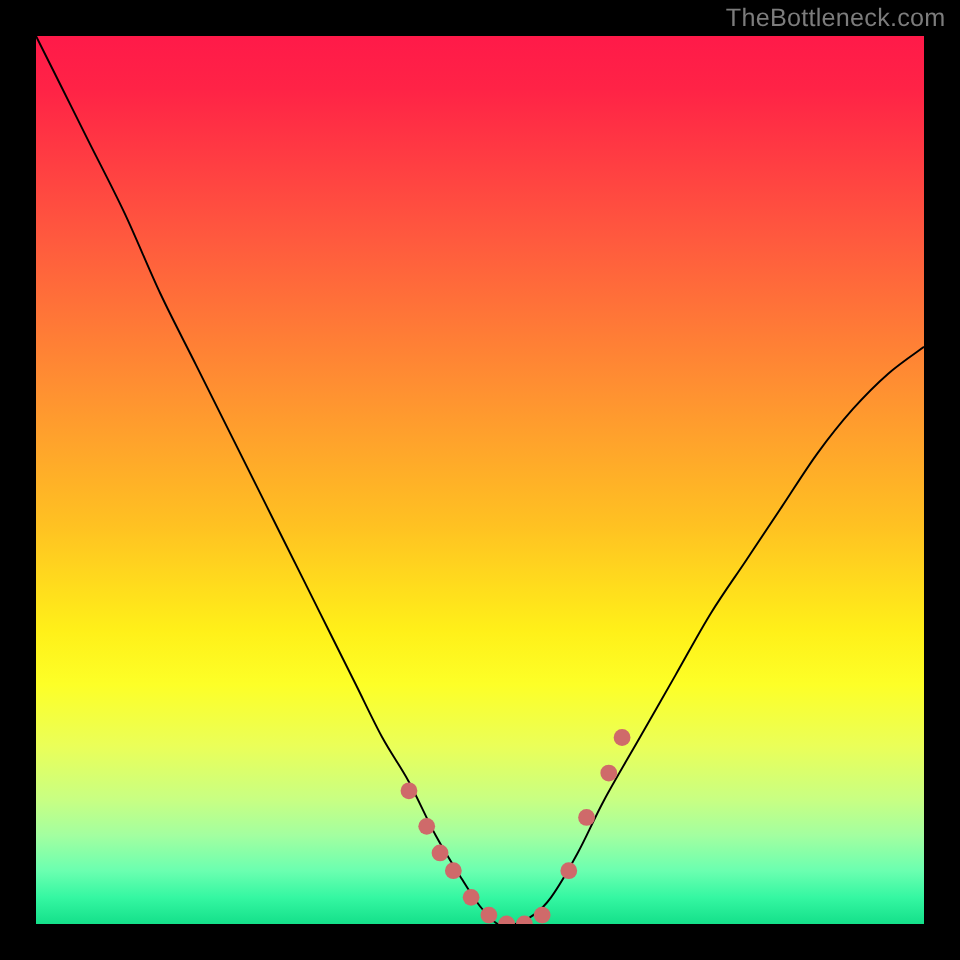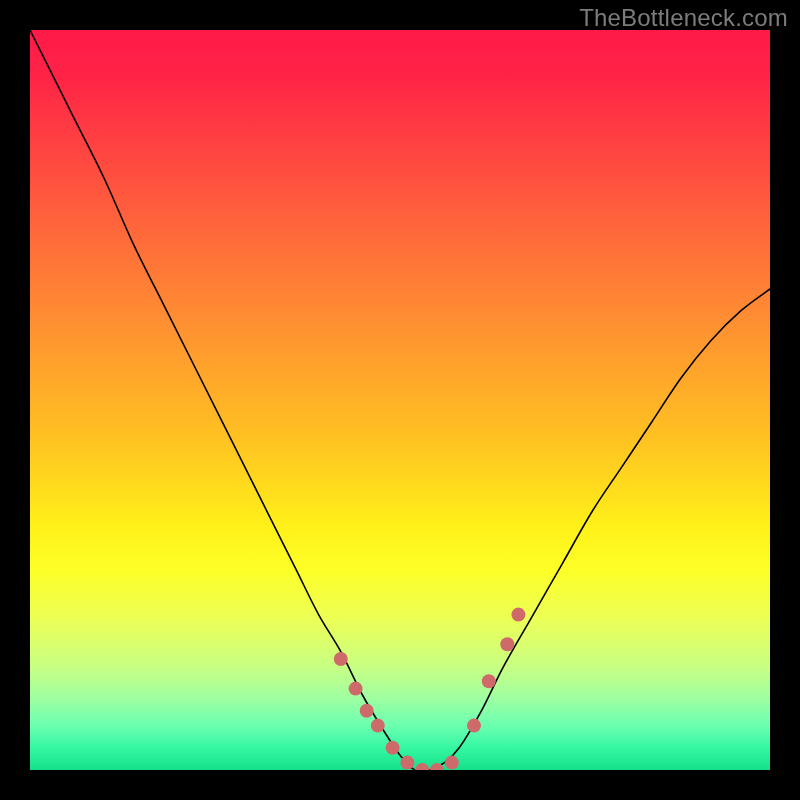--- a/index.html
+++ b/index.html
@@ -3,21 +3,21 @@
 <meta charset="utf-8">
 <style>
   html,body{margin:0;padding:0;background:#000;}
   #stage{position:relative;width:800px;height:800px;background:#000;}
   #plot{position:absolute;left:30px;top:30px;width:740px;height:740px;}
   #watermark{
     position:absolute;
     top:4px;
     right:12px;
     font-family:Arial,Helvetica,sans-serif;
-    font-size:24px;
+    font-size:21px;
     color:#7c7c7c;
     letter-spacing:0.2px;
     user-select:none;
   }
 </style>
 </head>
 <body>
 
 <div id="stage">
   <div id="watermark">TheBottleneck.com</div>

